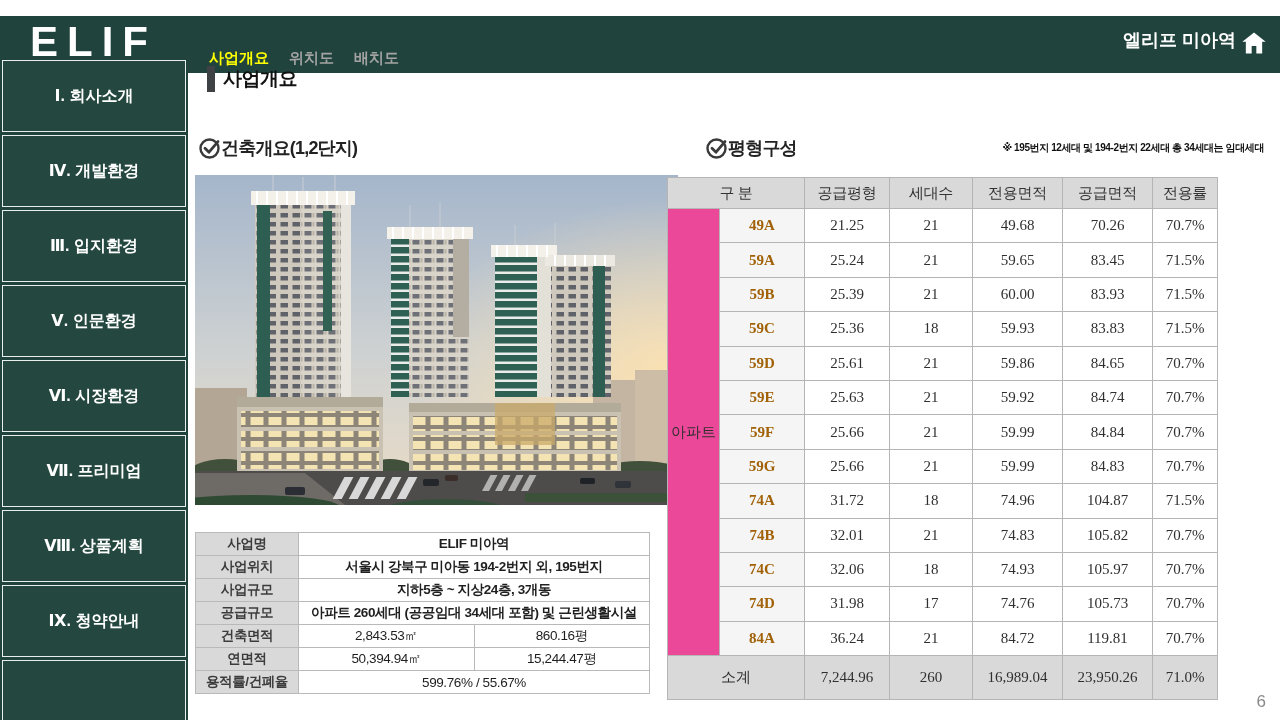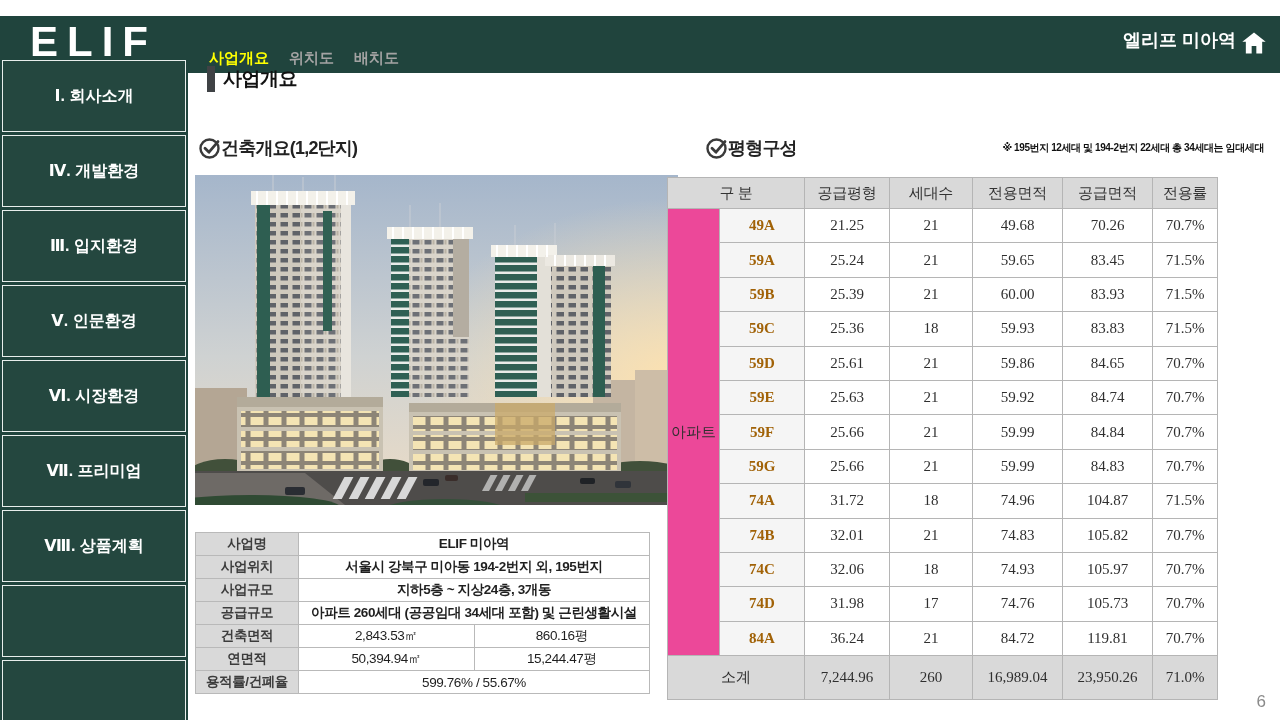--- a/index.html
+++ b/index.html
@@ -115,20 +115,21 @@
 
 <div class="sidebar">
   <div style="padding-top:3px;">
       <div class="side-item">Ⅰ. 회사소개</div>
       <div class="side-item">Ⅳ. 개발환경</div>
       <div class="side-item">Ⅲ. 입지환경</div>
       <div class="side-item">Ⅴ. 인문환경</div>
       <div class="side-item">Ⅵ. 시장환경</div>
       <div class="side-item">Ⅶ. 프리미엄</div>
       <div class="side-item">Ⅷ. 상품계획</div>
+      <div class="side-item">Ⅸ. 청약안내</div>
       <div class="side-item empty"></div>
       <div class="side-item empty"></div>
     </div>
 </div>
 
 <div class="page-heading">
   <div class="heading-bar"></div>
   <div class="page-heading-text">사업개요</div>
 </div>
 

